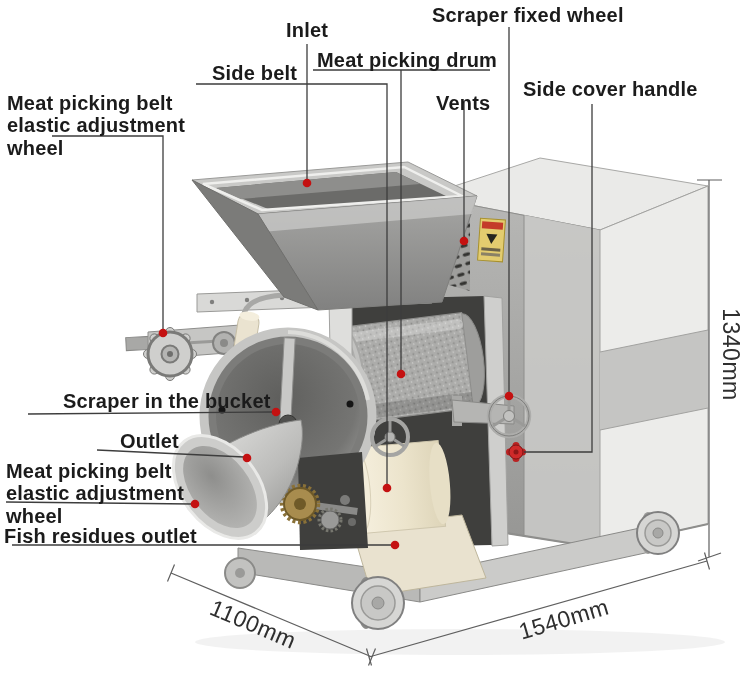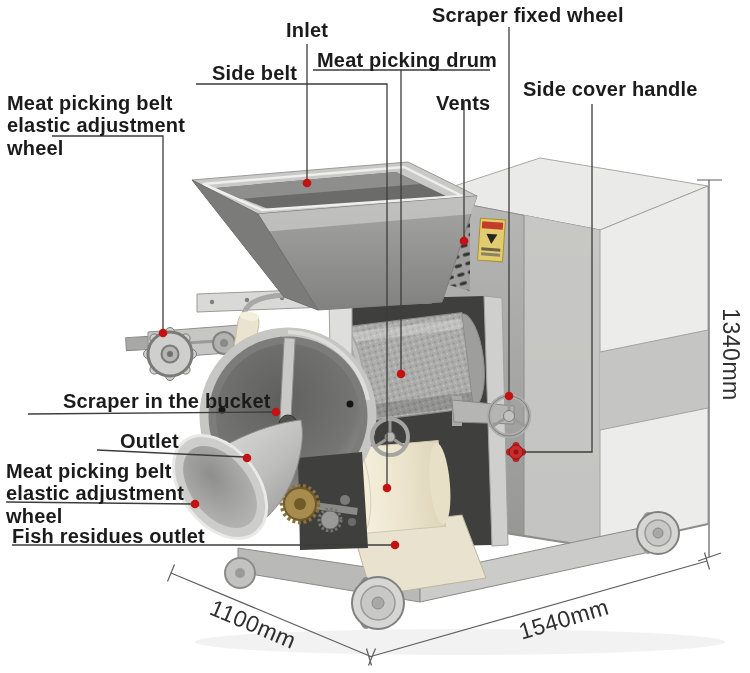--- a/index.html
+++ b/index.html
@@ -279,19 +279,19 @@
 <div class="callout" style="left:286px;top:19px;">Inlet</div>
 <div class="callout" style="left:212px;top:62px;">Side belt</div>
 <div class="callout" style="left:317px;top:49px;">Meat picking drum</div>
 <div class="callout" style="left:436px;top:92px;">Vents</div>
 <div class="callout" style="left:432px;top:4px;">Scraper fixed wheel</div>
 <div class="callout" style="left:523px;top:78px;">Side cover handle</div>
 <div class="callout wrap" style="left:7px;top:92px;">Meat picking belt elastic adjustment wheel</div>
 <div class="callout" style="left:18px;top:390px;margin-left:45px;">Scraper in the bucket</div>
 <div class="callout" style="left:92px;top:430px;margin-left:28px;">Outlet</div>
 <div class="callout wrap" style="left:6px;top:460px;">Meat picking belt elastic adjustment wheel</div>
-<div class="callout" style="left:12px;top:525px;">Fish residues outlet</div>
+<div class="callout" style="left:4px;top:525px;">Fish residues outlet</div>
 
 <div class="dim dim-1340">1340mm</div>
 <div class="dim dim-1100">1100mm</div>
 <div class="dim dim-1540">1540mm</div>
 
 </div>
 
 </body></html>

